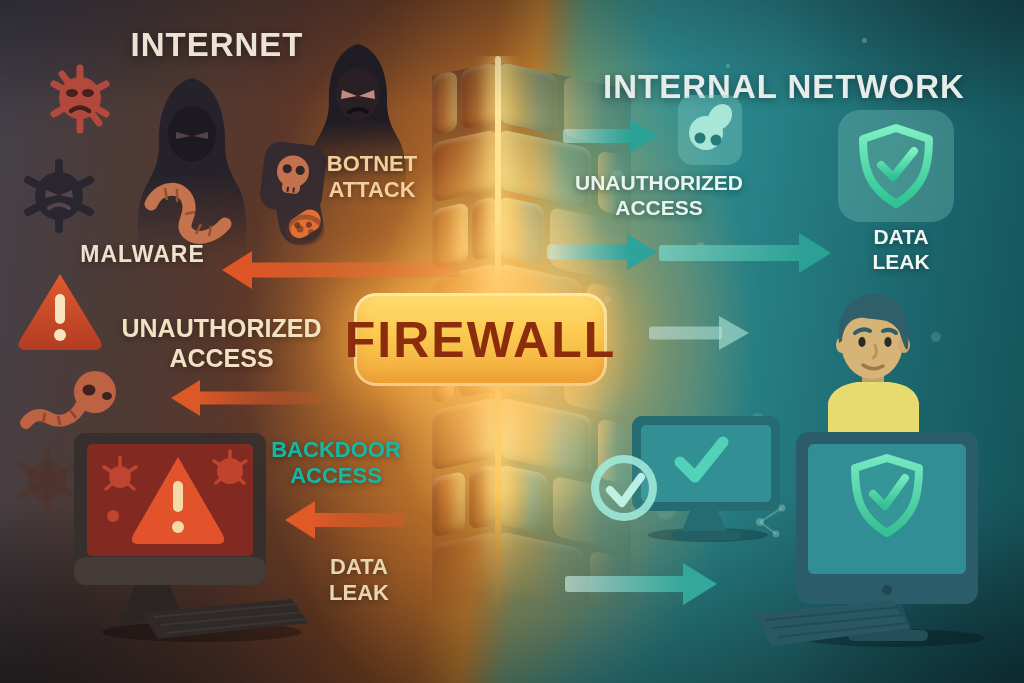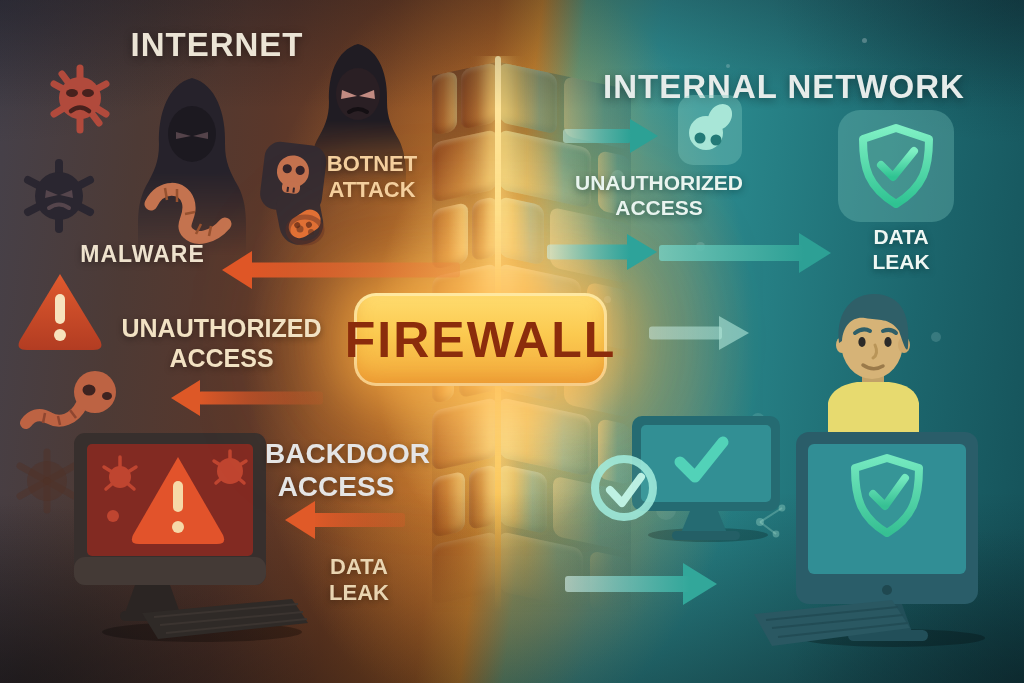--- a/index.html
+++ b/index.html
@@ -57,21 +57,21 @@
   
   .title{position:absolute;text-align:center;font-size:33px;letter-spacing:1px;
     text-shadow:0 2px 8px rgba(0,0,0,.40);}
   #title-internet{left:62px;top:26px;width:310px;color:#ebe4d5;}
   #title-internal{left:580px;top:25px;width:408px;color:#e6ecea;margin-top:43px;}
   .lbl{position:absolute;text-align:center;white-space:pre-line;line-height:1.18;
     text-shadow:0 2px 6px rgba(0,0,0,.35);}
   #lbl-botnet{left:307px;top:151px;width:130px;font-size:22px;color:#f4cf9d;}
   #lbl-malware{left:70px;top:241px;width:145px;font-size:23px;color:#eee2cd;letter-spacing:1px;}
   #lbl-unauth-l{left:114px;top:314px;width:215px;font-size:25px;color:#f2e2c3;}
-  #lbl-backdoor{left:265px;top:437px;width:142px;font-size:28px;color:#e5e5e5;}
+  #lbl-backdoor{left:265px;top:437px;width:142px;font-size:22px;color:#14b8a6;}
   #lbl-dataleak-l{left:300px;top:554px;width:118px;font-size:22px;color:#e9d5b1;}
   #lbl-unauth-r{left:558px;top:171px;width:202px;font-size:21px;color:#e9f4ef;text-shadow:0 2px 6px rgba(4,40,42,.5);}
   #lbl-dataleak-r{left:842px;top:225px;width:118px;font-size:21px;color:#eff7f3;text-shadow:0 2px 6px rgba(4,40,42,.5);}
 
   
   .arrow{position:absolute;}
   .arrow i{display:block;position:absolute;}
   .arrow .head{top:50%;transform:translateY(-50%);width:0;height:0;border-style:solid;}
   .arrow .shaft{top:50%;transform:translateY(-50%);border-radius:3px;}
   .arrow.al .head{left:0;}  .arrow.al .shaft{left:27px;right:0;}

